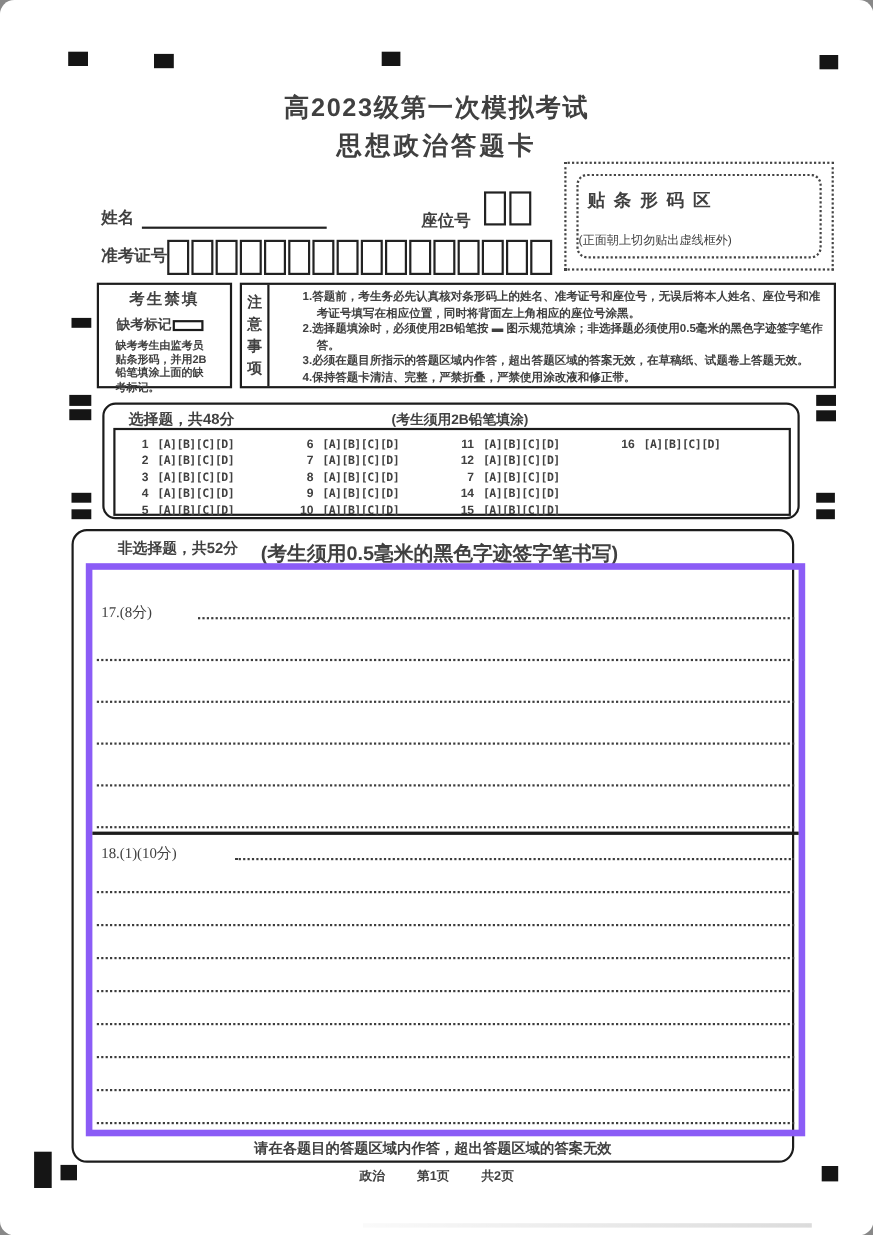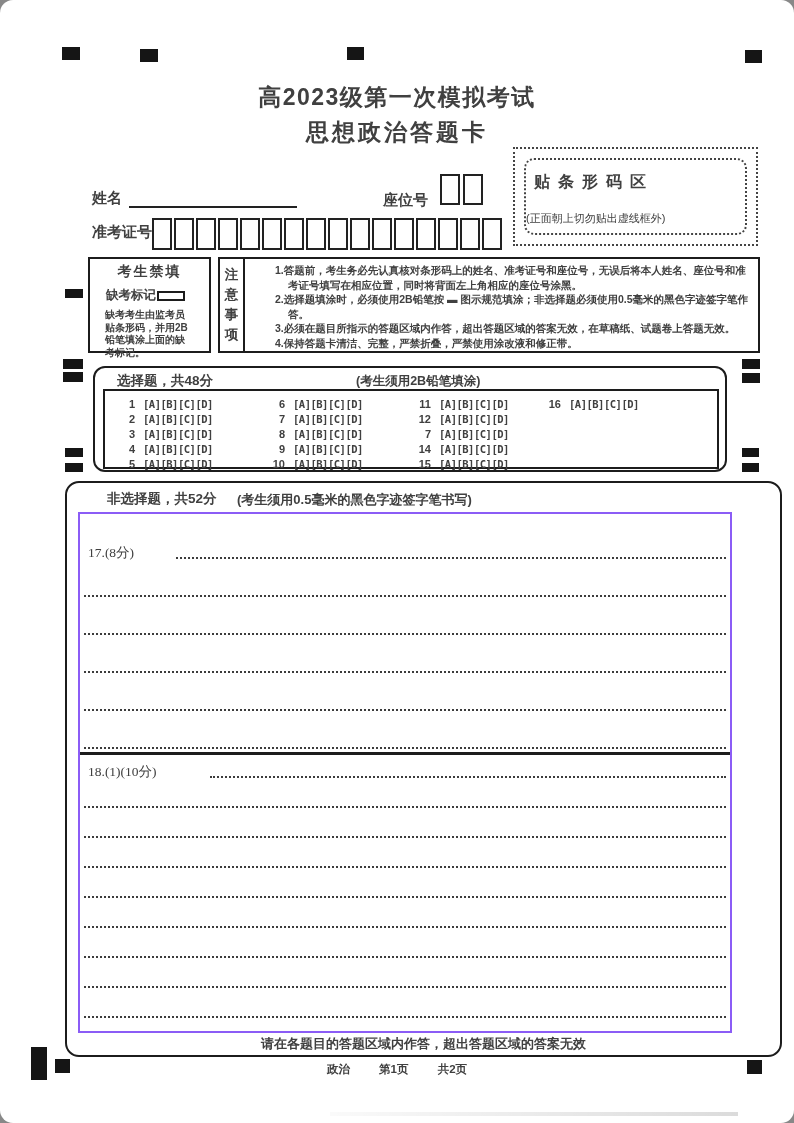--- a/index.html
+++ b/index.html
@@ -39,29 +39,29 @@
   .notice-side { width:25px; border-right:2px solid #1c1c1c; display:flex; flex-direction:column;
                  align-items:center; justify-content:center; gap:2px; font-size:13.5px; font-weight:bold; }
   .notice-body { flex:1; padding:4px 6px 0 6px; font-size:10.5px; font-weight:bold; line-height:14.6px;margin-left:24px; }
   .notice-item { padding-left:13px; text-indent:-13px; }
   
   .choice { position:absolute; left:93px; top:366px; width:634px; height:106px; border:2.5px solid #1c1c1c; border-radius:12px; }
   .choice-title { position:absolute; left:22px; top:4px; font-size:13.5px; font-weight:bold; }
   .choice-hint { position:absolute; left:213px; top:5px; font-size:12.5px; font-weight:bold;margin-left:48px; }
   .choice-inner { position:absolute; left:8px; top:21px; width:616px; height:80px; border:2px solid #1c1c1c; }
   .agcol { position:absolute; top:5px; }
-  .col0 { left:8px; } .col1 { left:158px; } .col2 { left:304px; } .col3 { left:434px; }
+  .col0 { left:8px; } .col1 { left:158px; } .col2 { left:304px; } .col3 { left:450px; }
   .agrow { display:flex; height:15px; align-items:center; }
   .agnum { width:22px; text-align:right; font-size:11px; font-weight:bold; }
   .agopts { margin-left:8px; font-size:10.5px; font-weight:bold; font-family:"DejaVu Sans Mono", monospace; letter-spacing:-0.5px; }
   
-  .subjective { position:absolute; left:65px; top:481px; width:717px; height:576px; border:2.5px solid #1c1c1c; border-radius:14px; }
+  .subjective { position:absolute; left:65px; top:481px; width:657px; height:576px; border:2.5px solid #1c1c1c; border-radius:14px; }
   .subj-title { position:absolute; left:40px; top:7px; font-size:13.5px; font-weight:bold; }
-  .subj-hint { position:absolute; left:170px; top:8px; font-size:13px; font-weight:bold; }
-  .subj-inner { position:absolute; left:11px; top:29px; width:654px; height:521px; border:2px solid #8b5cf6; }
+  .subj-hint { position:absolute; left:170px; top:8px; font-size:18px; font-weight:bold; }
+  .subj-inner { position:absolute; left:11px; top:29px; width:654px; height:521px; border:6px solid #8b5cf6; }
   .q-label { position:absolute; left:8px; font-size:13.5px; font-family:"Liberation Serif", serif; }
   .q17-label { top:30px; } .q18-label { top:249px; }
   .dotline { position:absolute; left:4px; right:4px; height:0; border-bottom:2px dotted #3c3c3c; }
   .q17-labelline { left:96px; top:43px; }
   .q18-labelline { left:130px; top:262px; }
   .divider { position:absolute; left:0; right:0; top:238px; border-bottom:3px solid #1c1c1c; }
   .bottom-notice { position:absolute; left:0; right:0; top:552px; text-align:center; font-size:13px; font-weight:bold; }
   
   .footer { position:absolute; top:1062px; left:0; width:100%; text-align:center; font-size:11.5px; font-weight:bold; }
   .footer span { margin:0 13px; }

